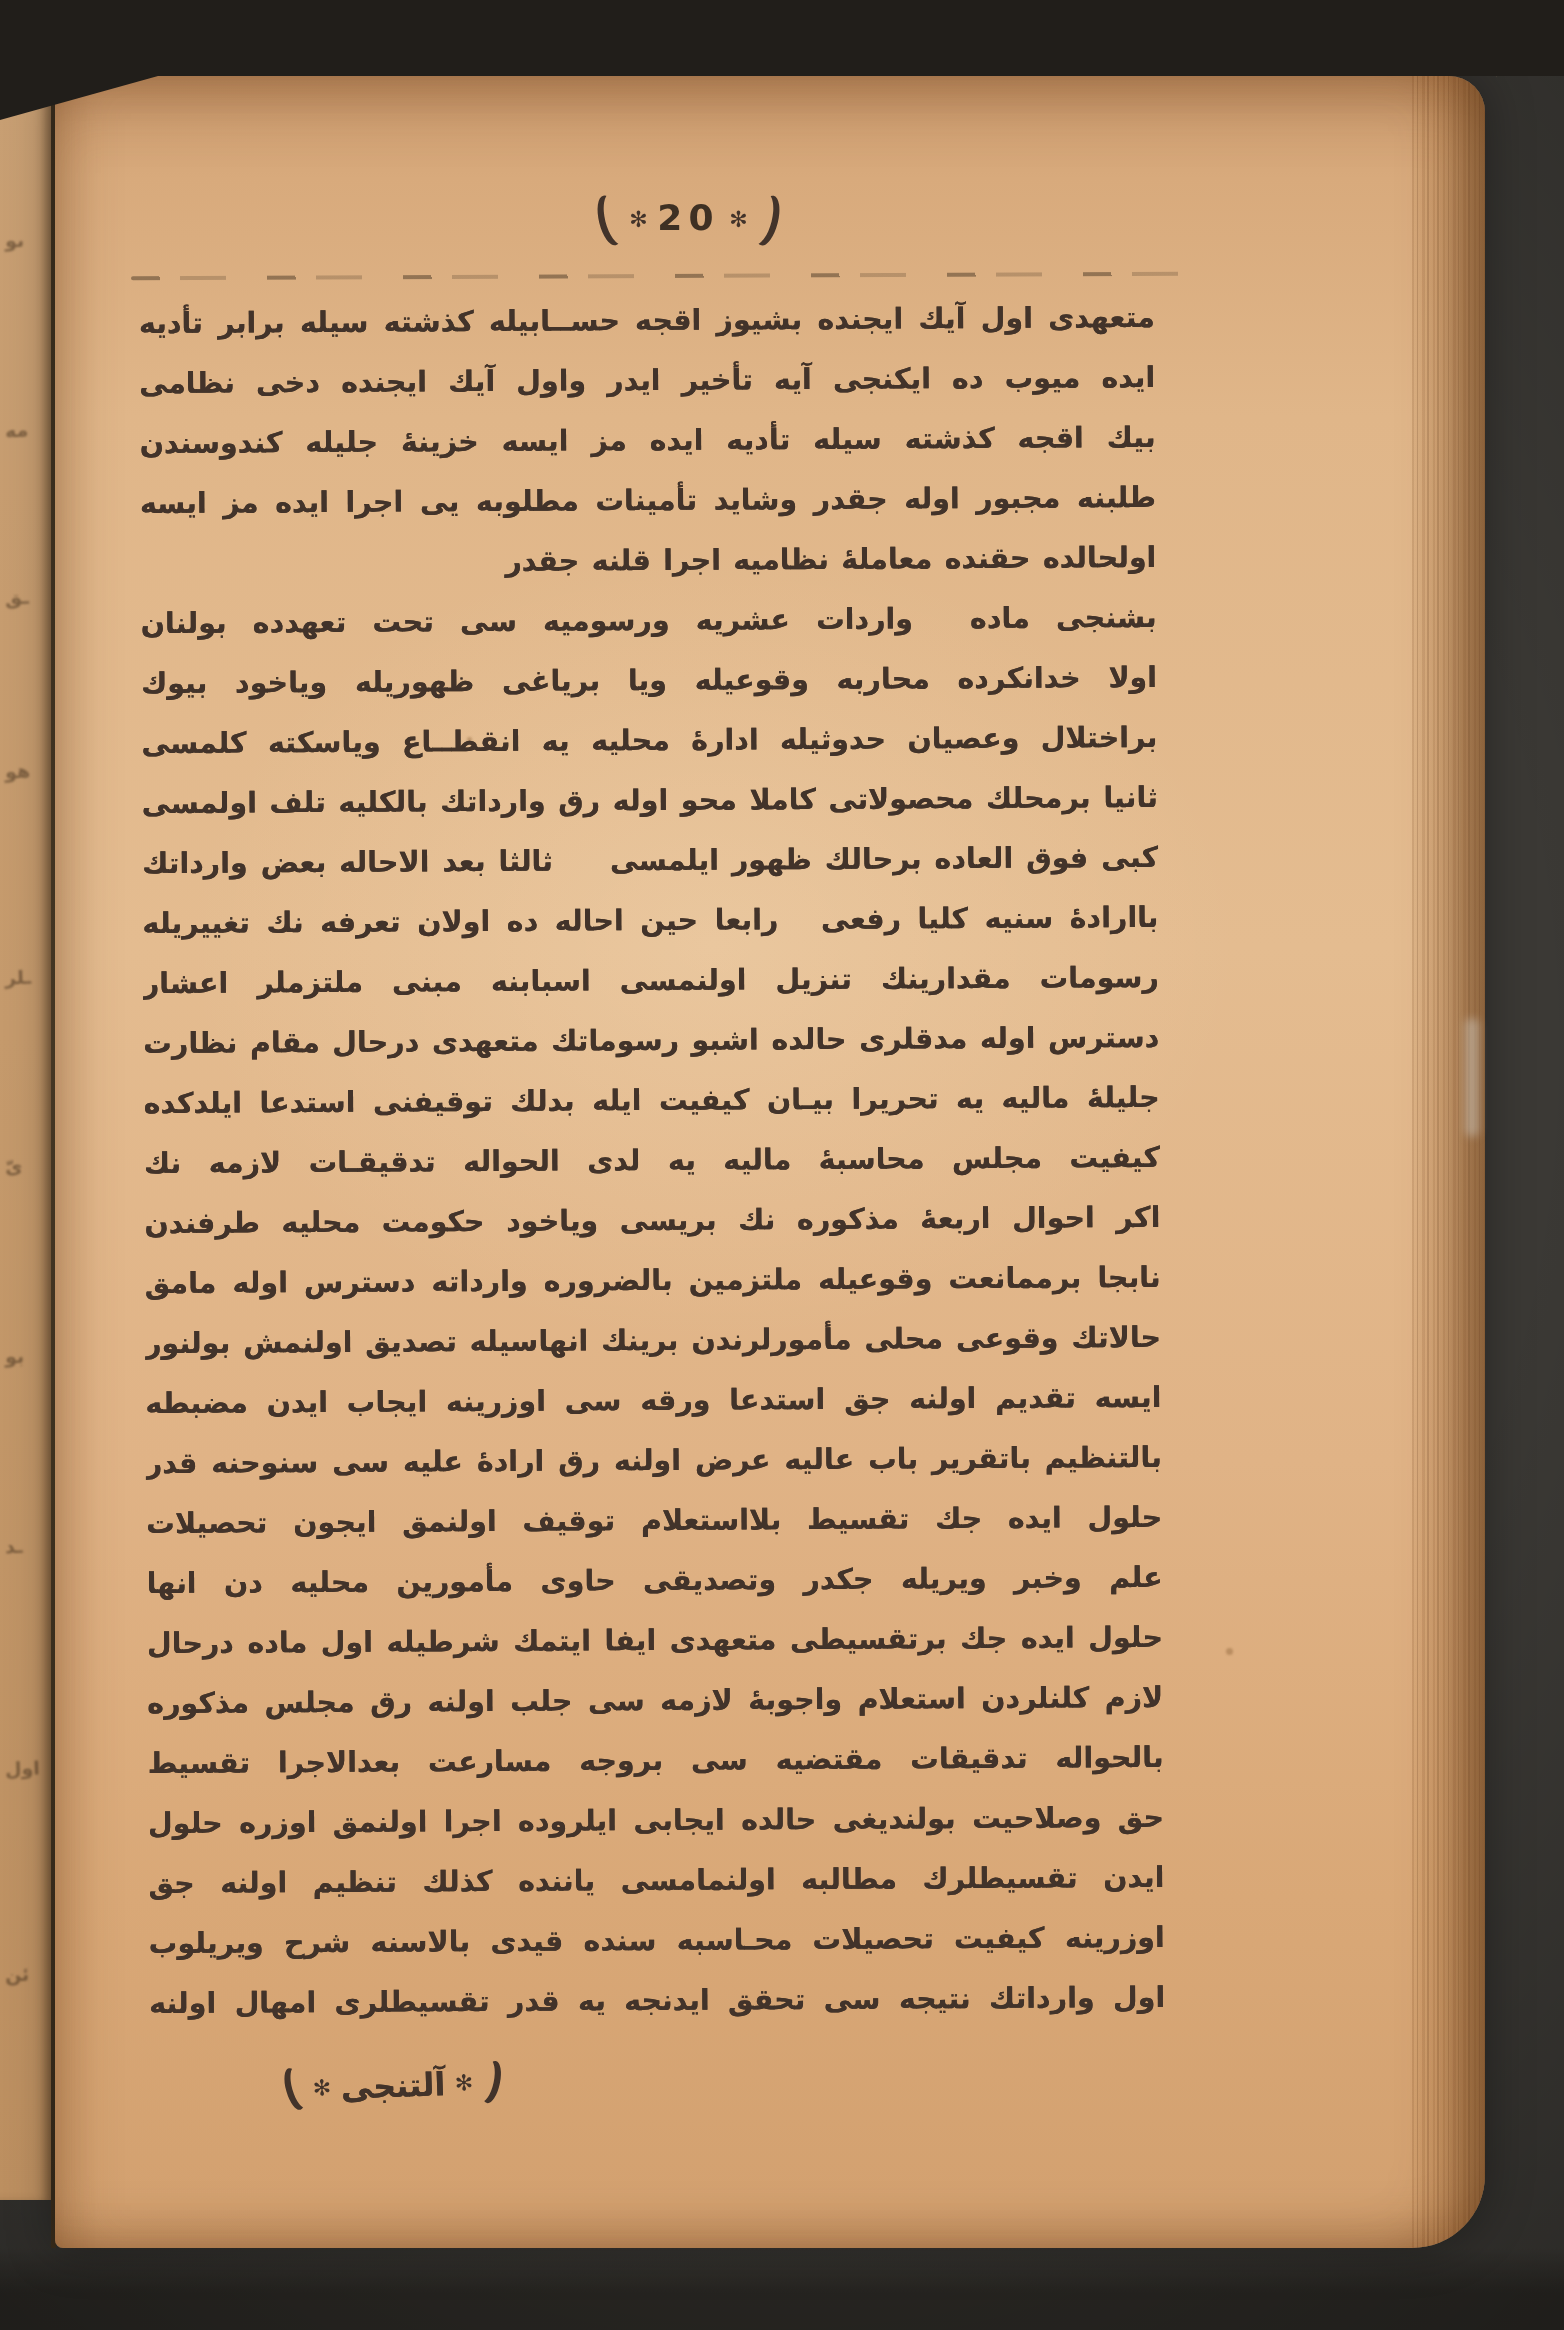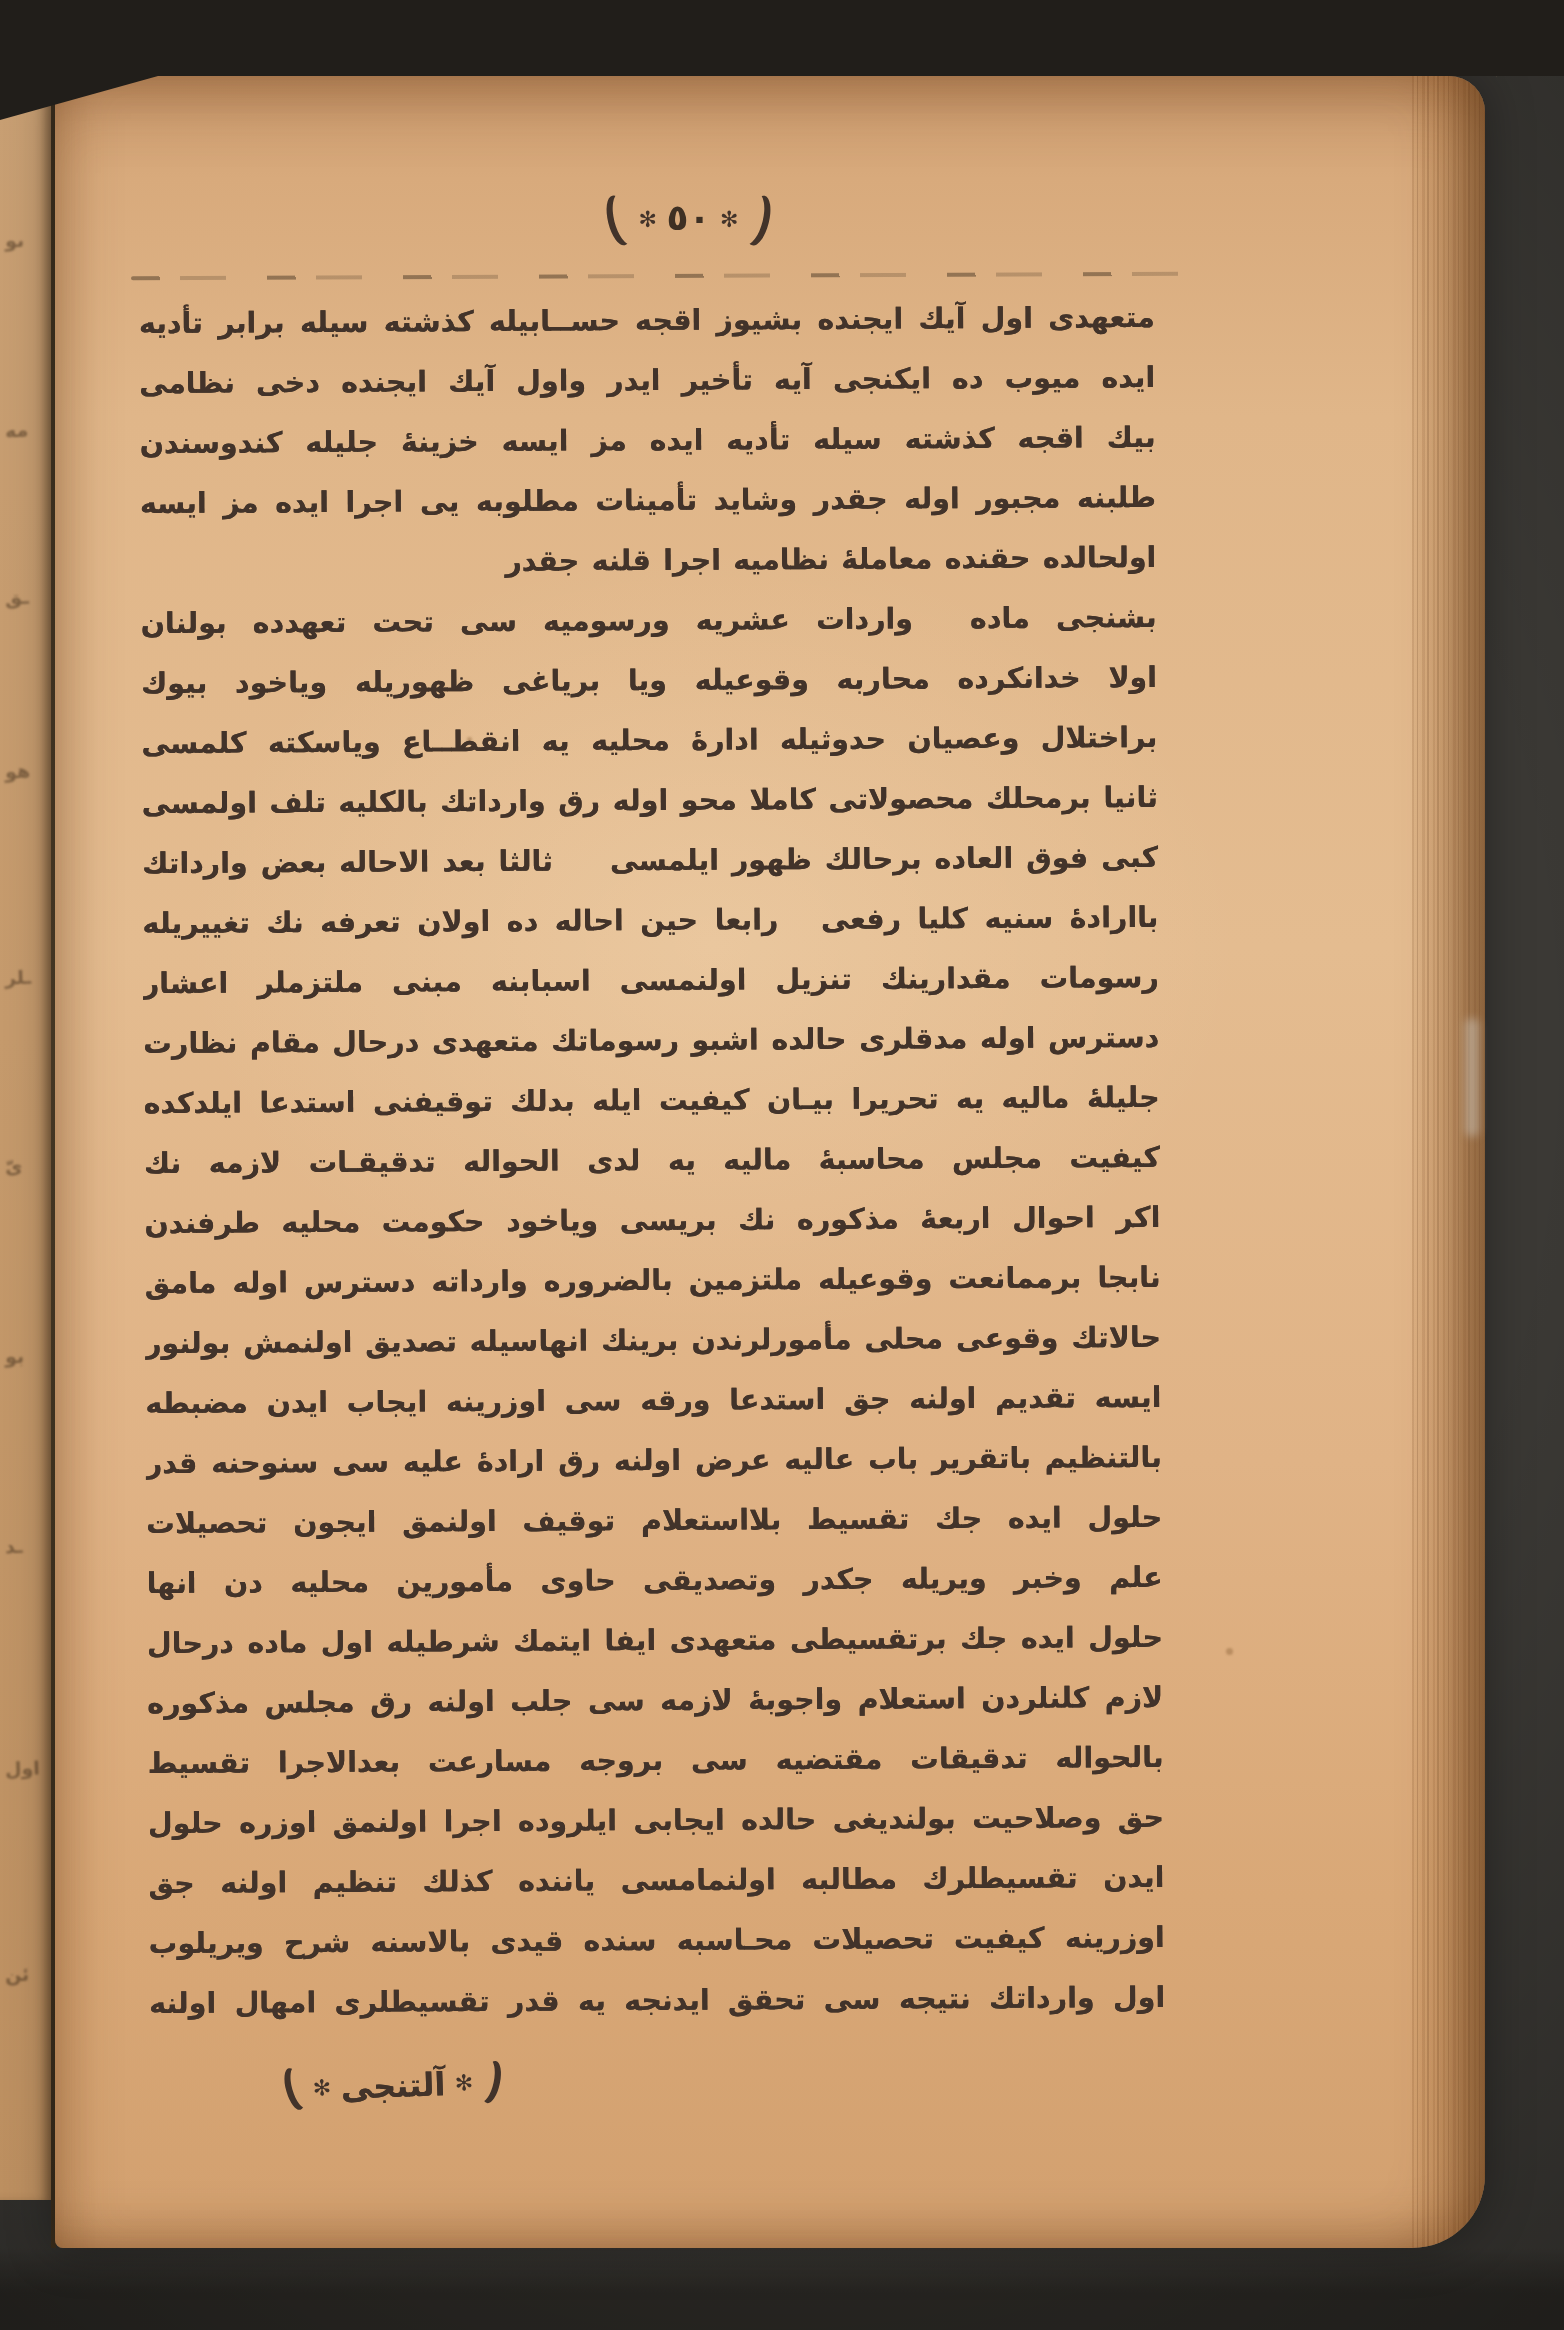--- a/index.html
+++ b/index.html
@@ -118,21 +118,21 @@
 
   <div class="page">
     <div class="edge-stack"></div>
     <div class="smudge"></div>
     <div class="spot a"></div>
     <div class="spot b"></div>
 
     <div class="pagenum-row" dir="ltr">
       <span class="cres open"></span>
       <span class="flower">✻</span>
-      <span class="pagenum">٥٠</span>
+      <span class="pagenum">20</span>
       <span class="flower">✻</span>
       <span class="cres close"></span>
     </div>
 
     <div class="broken-rule"></div>
 
     <div class="textblock" dir="rtl" lang="ota">
       <div class="line">متعهدى اول آيك ايجنده بشيوز اقجه حســابيله كذشته سيله برابر تأديه</div>
       <div class="line">ايده ميوب ده ايكنجى آيه تأخير ايدر واول آيك ايجنده دخى نظامى وجهله</div>
       <div class="line">بيك اقجه كذشته سيله تأديه ايده مز ايسه خزينۀ جليله كندوسندن تأمينات</div>

